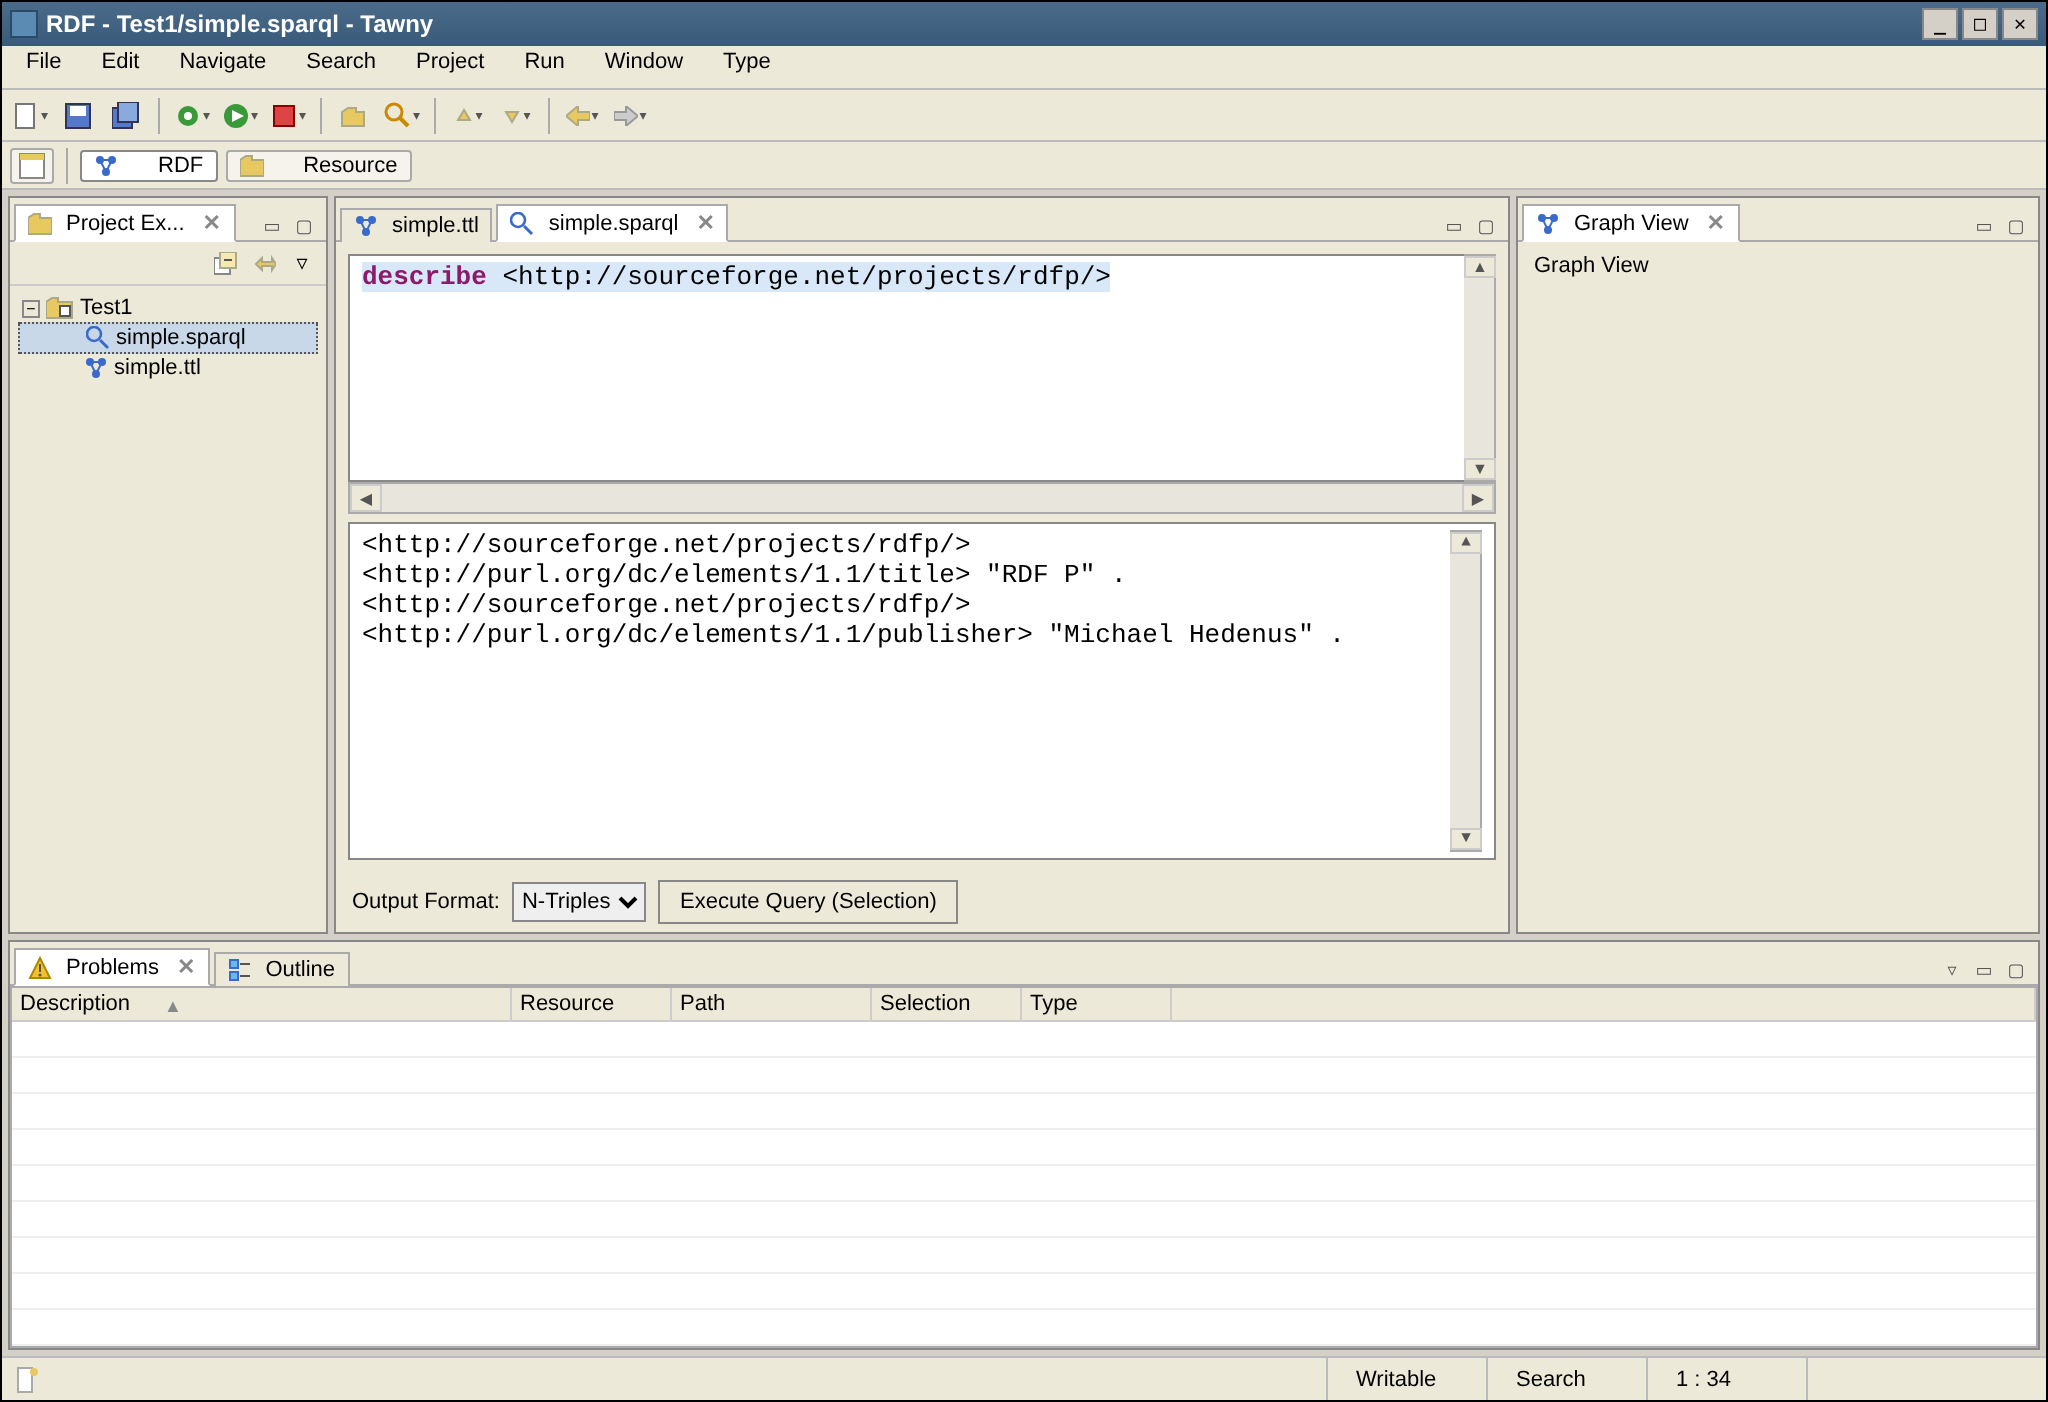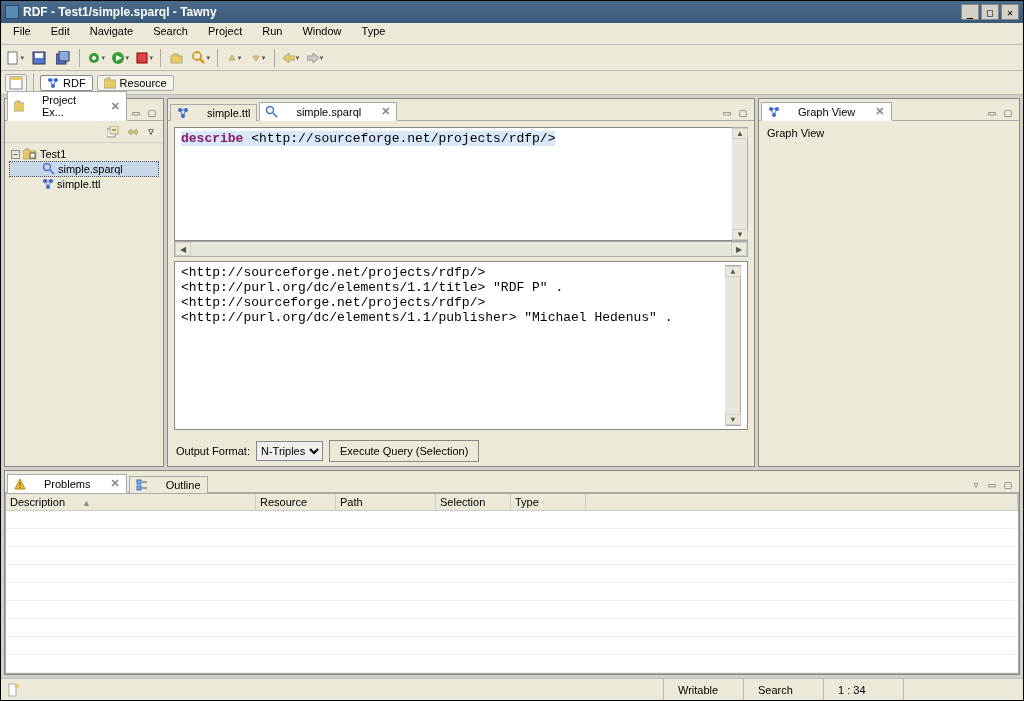--- a/index.html
+++ b/index.html
@@ -10,29 +10,29 @@
 .titlebar-text { flex: 1; }
 .win-controls { display: flex; gap: 2px; }
 .win-btn { width: 18px; height: 16px; background: #d4d0c8; border: 1px solid #888; display: flex; align-items: center; justify-content: center; font-family: monospace; font-size: 10px; cursor: pointer; color: #000; font-weight: bold; }
 .menubar { background: #ece9d8; height: 22px; display: flex; align-items: flex-start; padding: 0 4px; gap: 4px; border-bottom: 1px solid #bbb; }
 .menu-item { padding: 2px 8px; cursor: pointer; }
 .toolbar-row { background: #ece9d8; height: 26px; display: flex; align-items: center; padding: 2px 4px; gap: 4px; border-bottom: 1px solid #bbb; }
 .tb-btn { width: 20px; height: 20px; display: flex; align-items: center; justify-content: center; cursor: pointer; border: 1px solid transparent; }
 .tb-sep { width: 1px; height: 18px; background: #aaa; margin: 0 2px; }
 .tb-dd { font-size: 7px; color: #555; margin-left: 1px; }
 .persp-row { background: #ece9d8; height: 24px; display: flex; align-items: center; gap: 4px; padding: 2px 4px; border-bottom: 1px solid #bbb; }
-.persp-btn { display: flex; align-items: center; gap: 4px; padding: 1px 6px; border: 1px solid #aaa; background: #f5f3eb; cursor: pointer; border-radius: 2px; }
+.persp-btn { display: flex; align-items: center; gap: 20px; padding: 1px 6px; border: 1px solid #aaa; background: #f5f3eb; cursor: pointer; border-radius: 2px; }
 .persp-btn.active { background: #fff; border-color: #888; }
 .persp-btn.icon-only { padding: 1px 3px; }
 .workspace { flex: 1; display: flex; flex-direction: column; background: #d4d0c8; padding: 3px; gap: 3px; min-height: 0; }
 .upper-row { display: flex; gap: 3px; flex: 1; min-height: 0; }
 .lower-row { height: 205px; }
 .view-pane { background: #ece9d8; border: 1px solid #888; display: flex; flex-direction: column; }
 .view-tabs { height: 22px; display: flex; align-items: flex-end; background: #ece9d8; border-bottom: 1px solid #aaa; padding: 0 2px; }
-.view-tab { display: flex; align-items: center; gap: 18px; padding: 2px 6px; border: 1px solid #aaa; border-bottom: none; background: #ece9d8; margin-right: 2px; font-size: 11px; cursor: pointer; position: relative; top: 1px; }
+.view-tab { display: flex; align-items: center; gap: 7px; padding: 2px 6px; border: 1px solid #aaa; border-bottom: none; background: #ece9d8; margin-right: 2px; font-size: 11px; cursor: pointer; position: relative; top: 1px; }
 .view-tab.active { background: #fff; border-bottom: 1px solid #fff; }
 .view-tab .close-x { color: #888; font-weight: bold; margin-left: 2px; cursor: pointer; }
 .view-toolbar { margin-left: auto; display: flex; align-items: center; gap: 2px; padding-right: 2px; }
 .mini-btn { width: 14px; height: 14px; display: flex; align-items: center; justify-content: center; cursor: pointer; font-size: 9px; color: #555; }
 .view-body { flex: 1; background: #ece9d8; overflow: hidden; display: flex; flex-direction: column; }
 .pe-pane { width: 160px; }
 .pe-toolbar { height: 22px; display: flex; justify-content: flex-end; align-items: center; gap: 3px; padding: 0 4px; border-bottom: 1px solid #ccc; }
 .pe-toolicon { width: 16px; height: 16px; display: flex; align-items: center; justify-content: center; cursor: pointer; }
 .tree { padding: 4px; font-size: 11px; }
 .tree-row { display: flex; align-items: center; gap: 3px; padding: 1px 2px; cursor: pointer; white-space: nowrap; }

